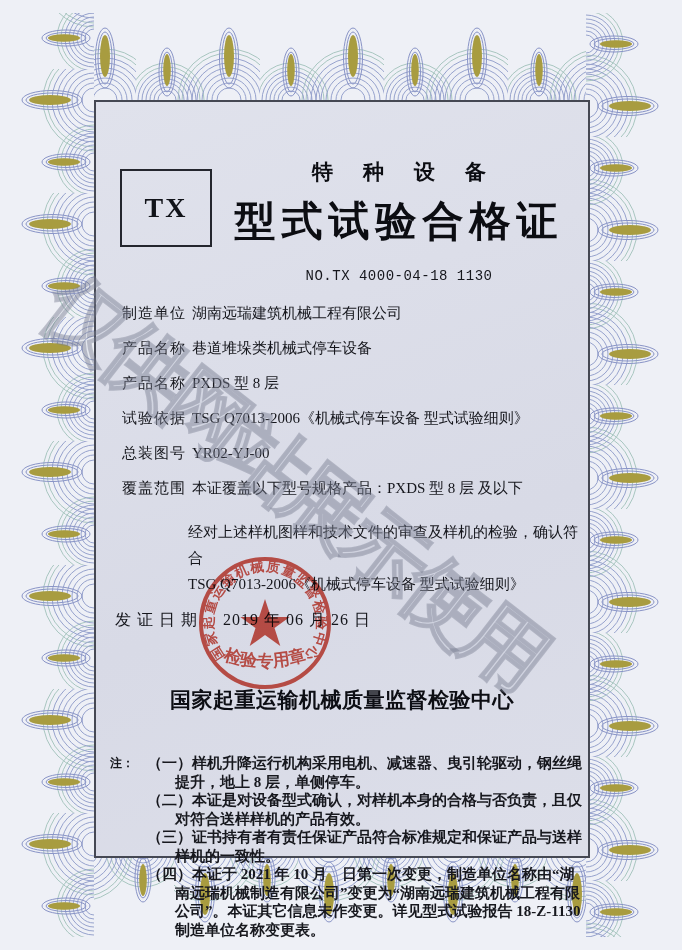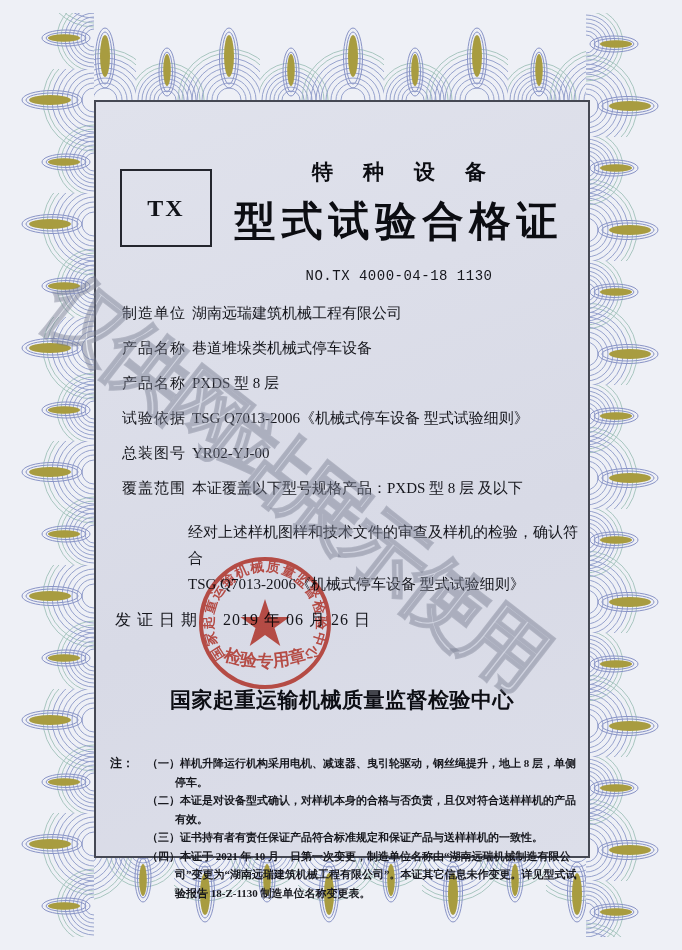--- a/index.html
+++ b/index.html
@@ -23,21 +23,21 @@
     position:absolute;left:94px;top:100px;width:496px;height:758px;
     background:linear-gradient(160deg,#e0e2ec 0%,#d8dae6 60%,#dcdee9 100%);
     border:2px solid #454853;
     box-sizing:border-box;
   }
   .tx-box{
     position:absolute;left:24px;top:67px;width:92px;height:78px;
     border:2px solid #24262e;box-sizing:border-box;
     display:flex;align-items:center;justify-content:center;
   }
-  .tx-box span{font-size:24px;font-weight:bold;color:#111319;letter-spacing:2px;}
+  .tx-box span{font-size:28px;font-weight:bold;color:#111319;letter-spacing:2px;}
   .titles{position:absolute;left:116px;right:2px;top:56px;text-align:center;color:#0c0d12;}
   .category{font-size:21px;font-weight:bold;letter-spacing:30px;padding-left:30px;}
   .main-title{font-size:41px;font-weight:bold;letter-spacing:6px;padding-left:0;margin-top:8px;white-space:nowrap;}
   .cert-no{font-family:"Liberation Mono","DejaVu Sans Mono",monospace;font-size:14px;letter-spacing:.5px;margin-top:19px;color:#15161c;}
 
   .fields{position:absolute;left:26px;top:204px;right:8px;color:#15161c;}
   .field-row{display:flex;margin-bottom:20px;font-size:15px;line-height:15px;}
   .flabel{min-width:64px;margin-right:6px;letter-spacing:1px;white-space:nowrap;}
   .fvalue{white-space:nowrap;}
 
@@ -49,21 +49,21 @@
 
   .issuer{
     position:absolute;left:0;right:0;top:584px;text-align:center;
     font-size:21px;font-weight:bold;letter-spacing:.5px;color:#0d0e14;
   }
 
   .notes{position:absolute;left:14px;right:3px;top:652px;display:flex;color:#17181e;}
   .nlabel{width:30px;margin-right:7px;font-size:12px;font-weight:600;line-height:18.5px;}
   .nitems{flex:1;}
   .note-item{
-    font-size:11px;font-weight:600;line-height:18.5px;
+    font-size:15px;font-weight:600;line-height:18.5px;
     padding-left:28px;text-indent:-28px;letter-spacing:0;
   }
 
   
   .seal{
     position:absolute;left:99px;top:451px;width:140px;height:140px;
     mix-blend-mode:multiply;opacity:.92;
   }
 
   

